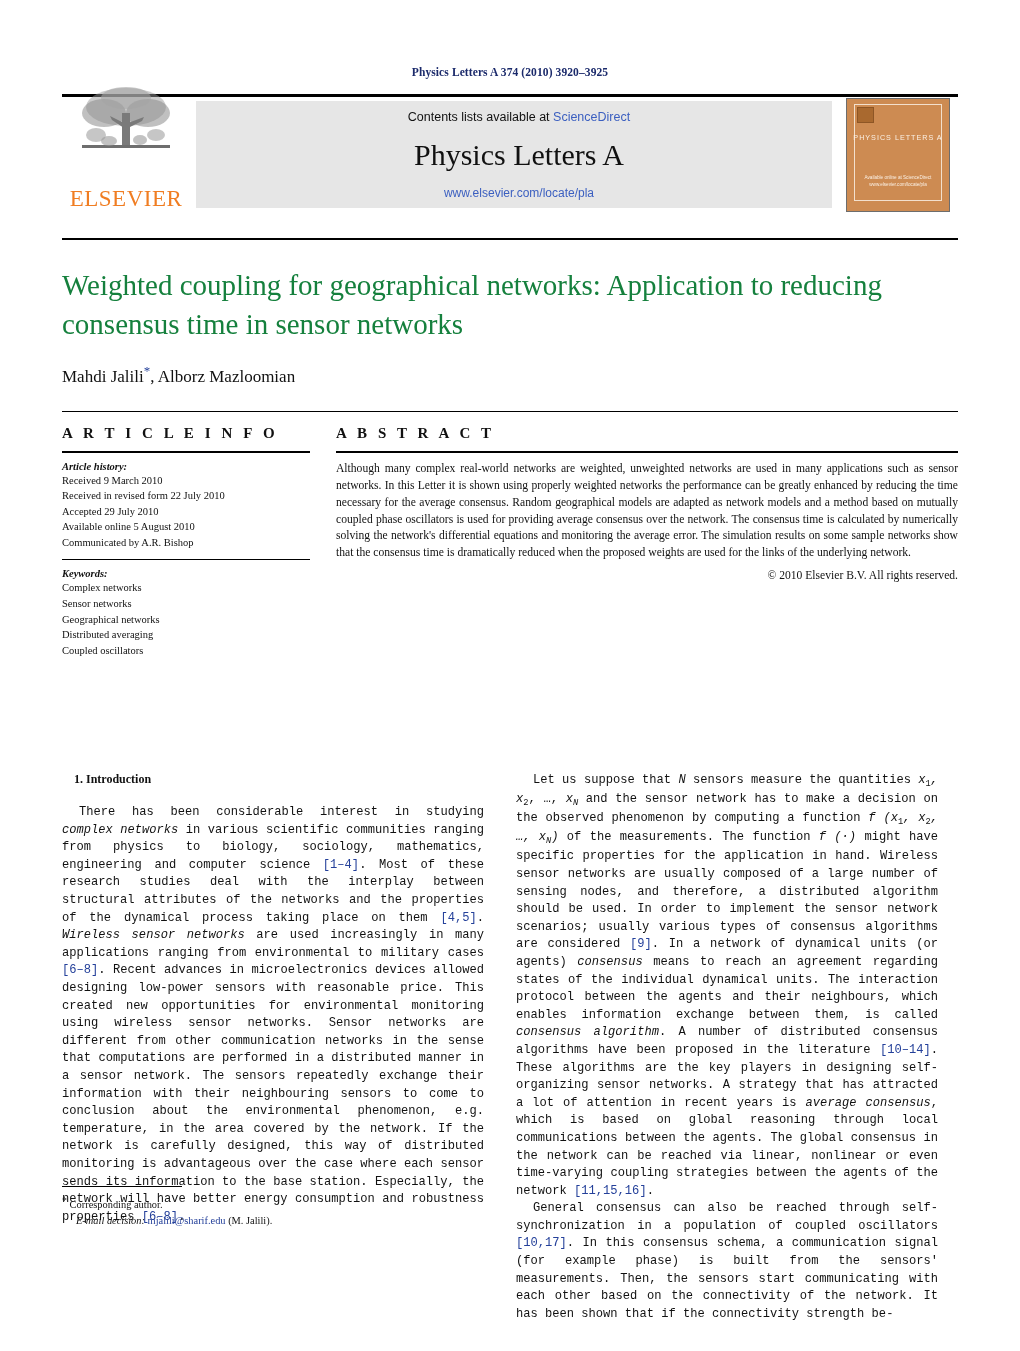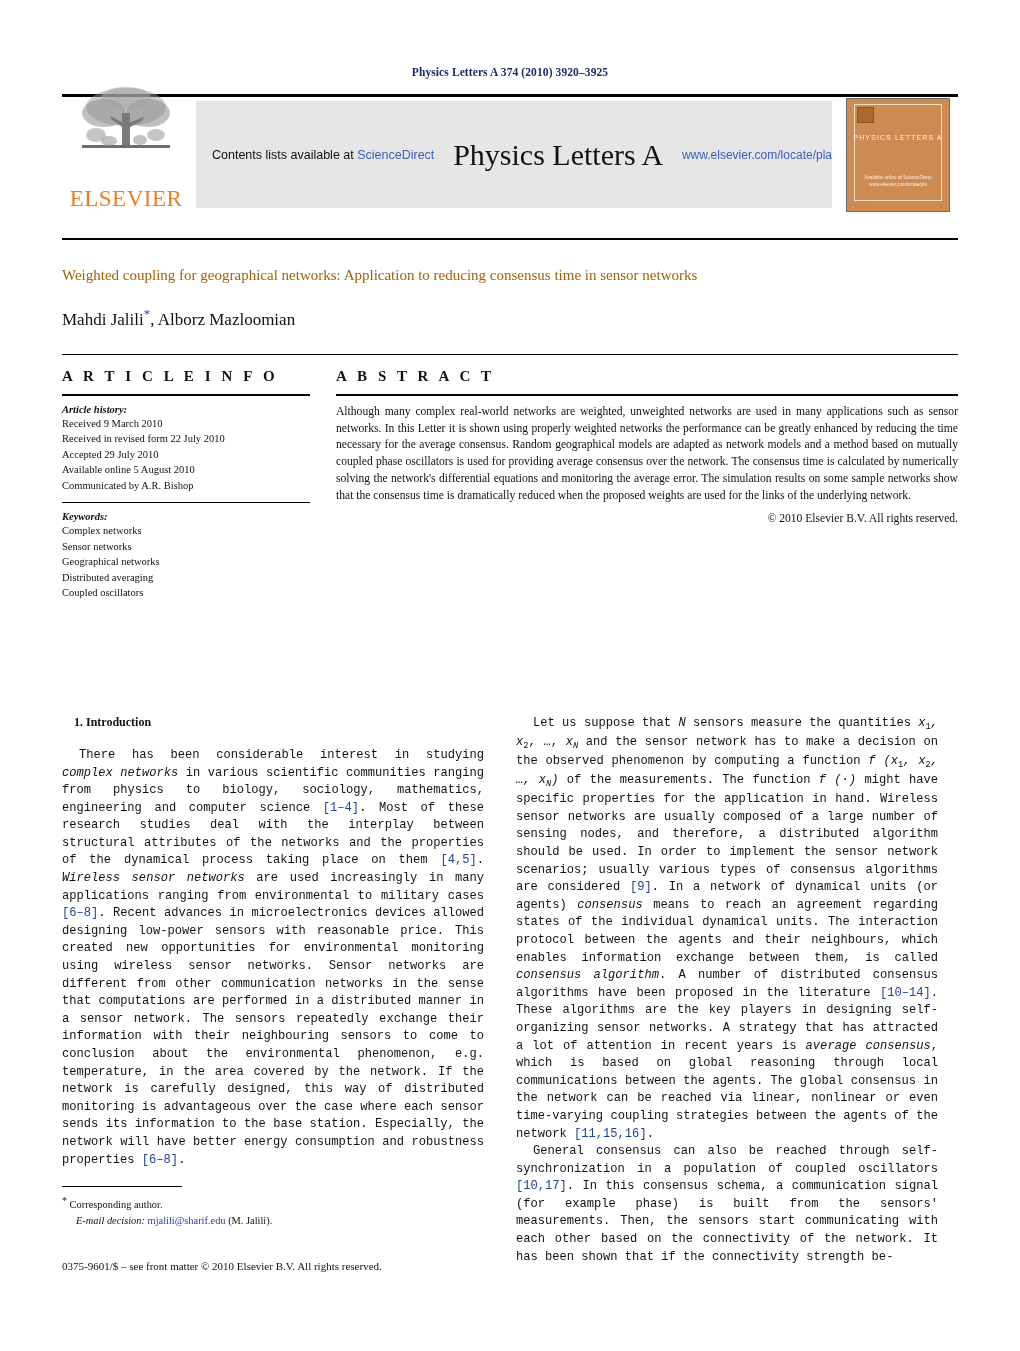--- a/index.html
+++ b/index.html
@@ -53,23 +53,24 @@
     color: #f07d22;
     line-height: 1;
     margin-top: 1px;
   }
 
   .journal-cell {
     flex: 1 1 auto;
     background: #e6e6e6;
     margin: 4px 0 4px 6px;
     display: flex;
+    flex-direction: column;
     align-items: center;
     justify-content: space-between;
-    padding: 9px 0 8px 16px;
+    padding: 9px 0 8px 10px;
   }
   .contents-line {
     font-family: "Liberation Sans", sans-serif;
     font-size: 12.5px;
     color: #111;
   }
   .contents-line .sd { color: #3b5fc0; }
   .journal-name {
     font-family: "Liberation Serif", serif;
     font-size: 30px;
@@ -119,23 +120,23 @@
 
   
   .title-rule {
     margin: 0 62px;
     border-top: 2px solid #000;
     margin-top: 26px;
   }
   .titleblock { margin: 0 62px; padding-top: 26px; }
   .art-title {
     font-family: "Liberation Serif", serif;
-    font-size: 15px;
+    font-size: 29px;
     line-height: 1.33;
-    color: #a16207;
+    color: #15803d;
     font-weight: normal;
     margin: 0 0 20px 0;
     max-width: 840px;
   }
   .authors {
     font-family: "Liberation Serif", serif;
     font-size: 17px;
     color: #111;
     margin-bottom: 14px;
   }
@@ -362,16 +363,15 @@
       <span>Corresponding author.</span>
     </div>
     <div class="fn-line" style="padding-left:14px;">
       <span class="fn-ital">E-mail decision:</span>
       <span class="link">mjalili@sharif.edu</span>
       <span>(M. Jalili).</span>
     </div>
   </div>
 
   <div class="imprint">
-    <div>0375-9601/$ – see front matter © 2010 Elsevier B.V. All rights reserved.</div>
   </div>
 
 </div>
 
 </body></html>

